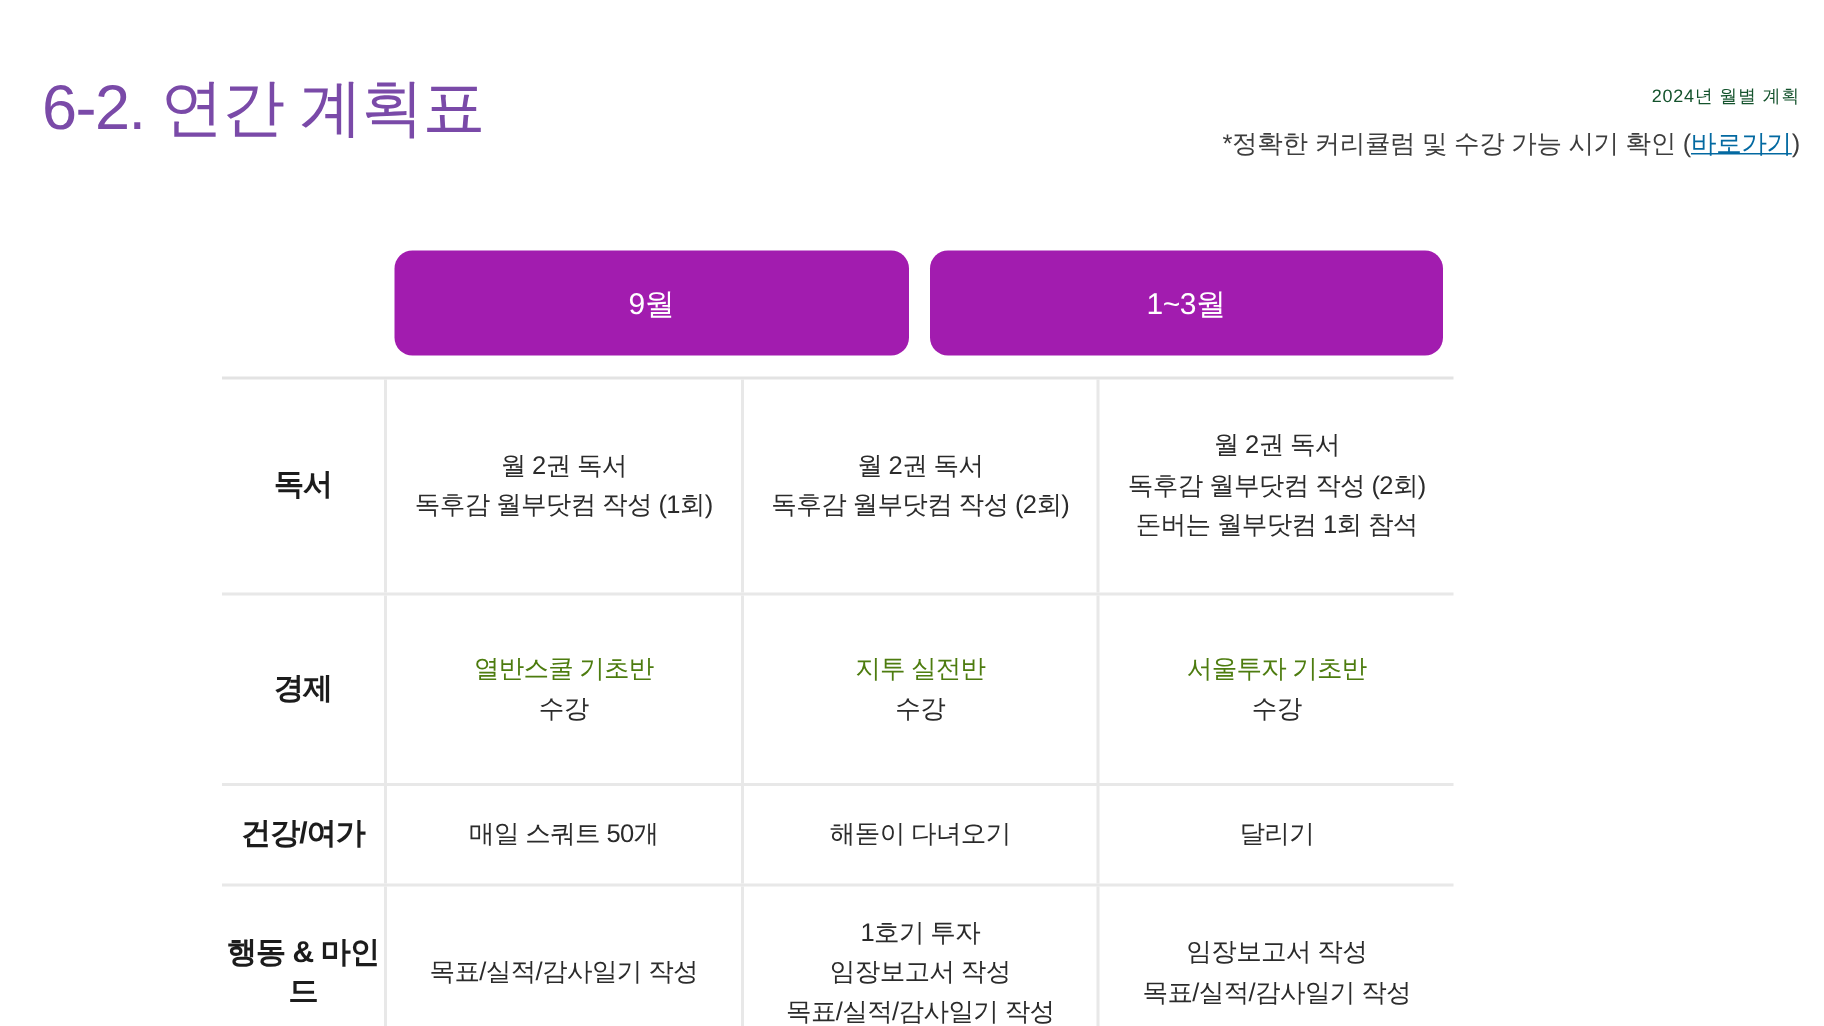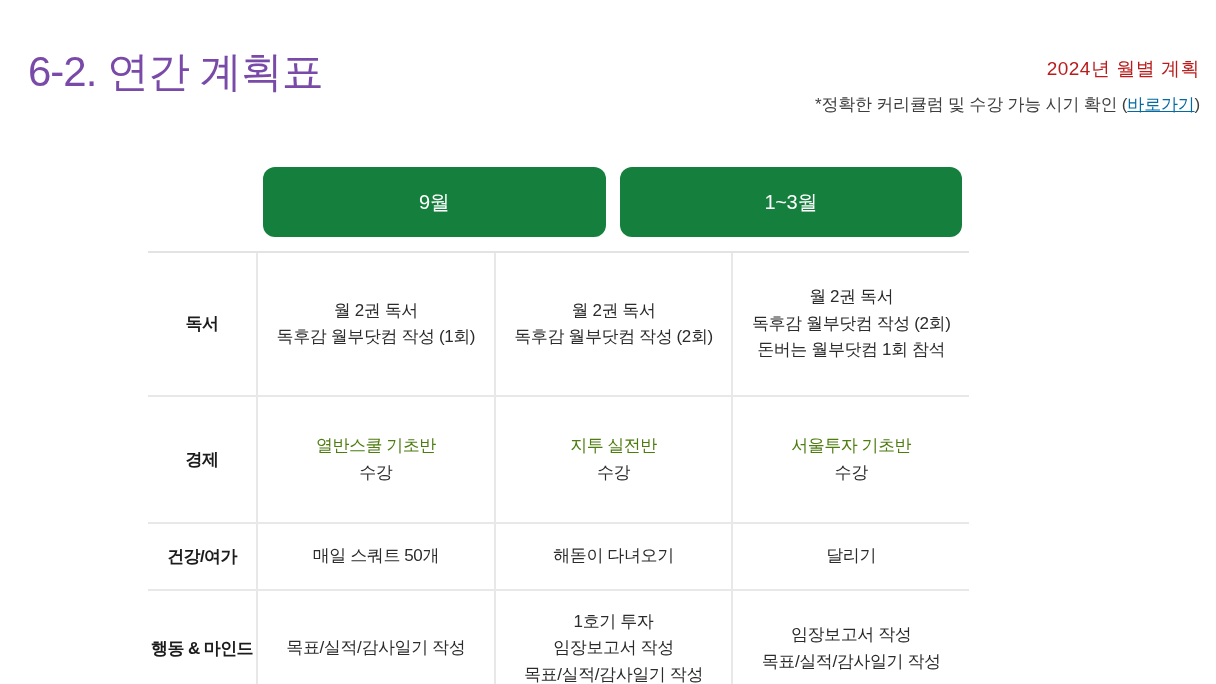--- a/index.html
+++ b/index.html
@@ -22,22 +22,22 @@
     color: #7a4aa8;
     white-space: nowrap;
   }
   .meta {
     position: absolute;
     right: 16px; top: 24px;
     text-align: right;
     white-space: nowrap;
   }
   .meta-year {
-    font-size: 19px;
-    color: #b91c1c;
+    font-size: 12px;
+    color: #14532d;
     letter-spacing: 0.5px;
   }
   .meta-note {
     margin-top: 11px;
     font-size: 17px;
     color: #3d3d3d;
     letter-spacing: -0.2px;
   }
   .meta-note .paren { color:#3d3d3d; }
   .meta-link {
@@ -61,21 +61,21 @@
     flex: 1 1 0;
     display: flex;
     align-items: flex-start;
     justify-content: center;
     padding: 0 7px;
   }
   .pill {
     width: 100%;
     height: 70px;
     border-radius: 12px;
-    background: #15803d;
+    background: #a21caf;
     color: #ffffff;
     display: flex;
     align-items: center;
     justify-content: center;
     font-size: 20px;
     font-weight: 400;
     letter-spacing: -0.3px;
   }
 
   .grid {
@@ -91,21 +91,21 @@
   .row.r2 { height: 127px; }
   .row.r3 { height: 67px; }
   .row.r4 { height: 115px; }
 
   .cell-label {
     width: 108px;
     flex: 0 0 108px;
     display: flex;
     align-items: center;
     justify-content: center;
-    font-size: 17px;
+    font-size: 20px;
     font-weight: bold;
     color: #1c1c1c;
     letter-spacing: -0.6px;
     text-align: center;
     line-height: 1.28;
   }
   .cell {
     flex: 1 1 0;
     border-left: 2px solid #e8e8e8;
     display: flex;

